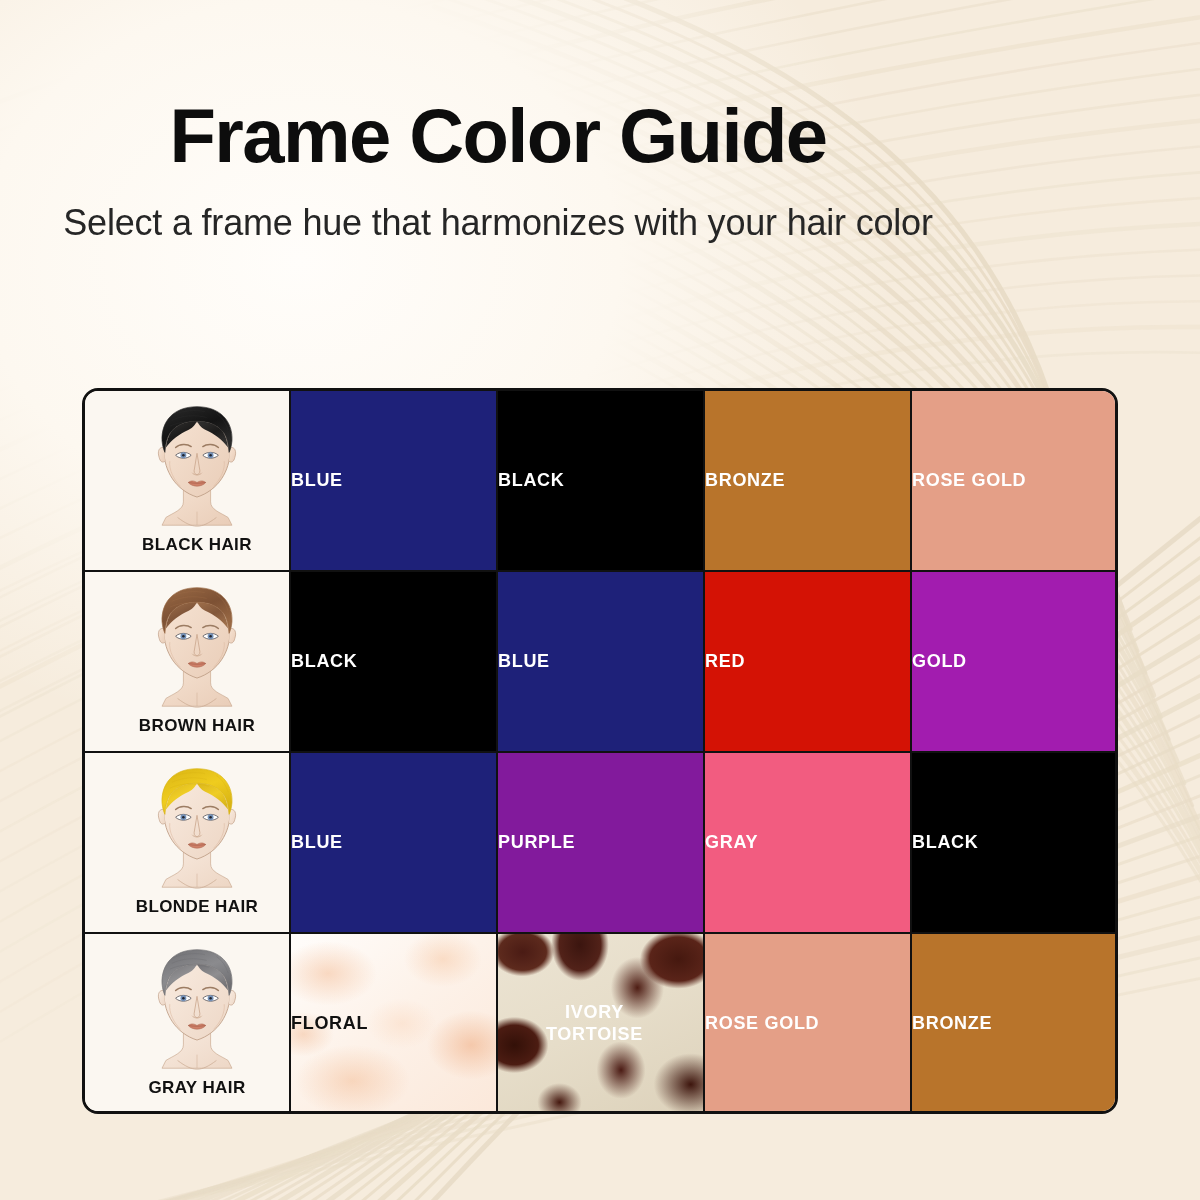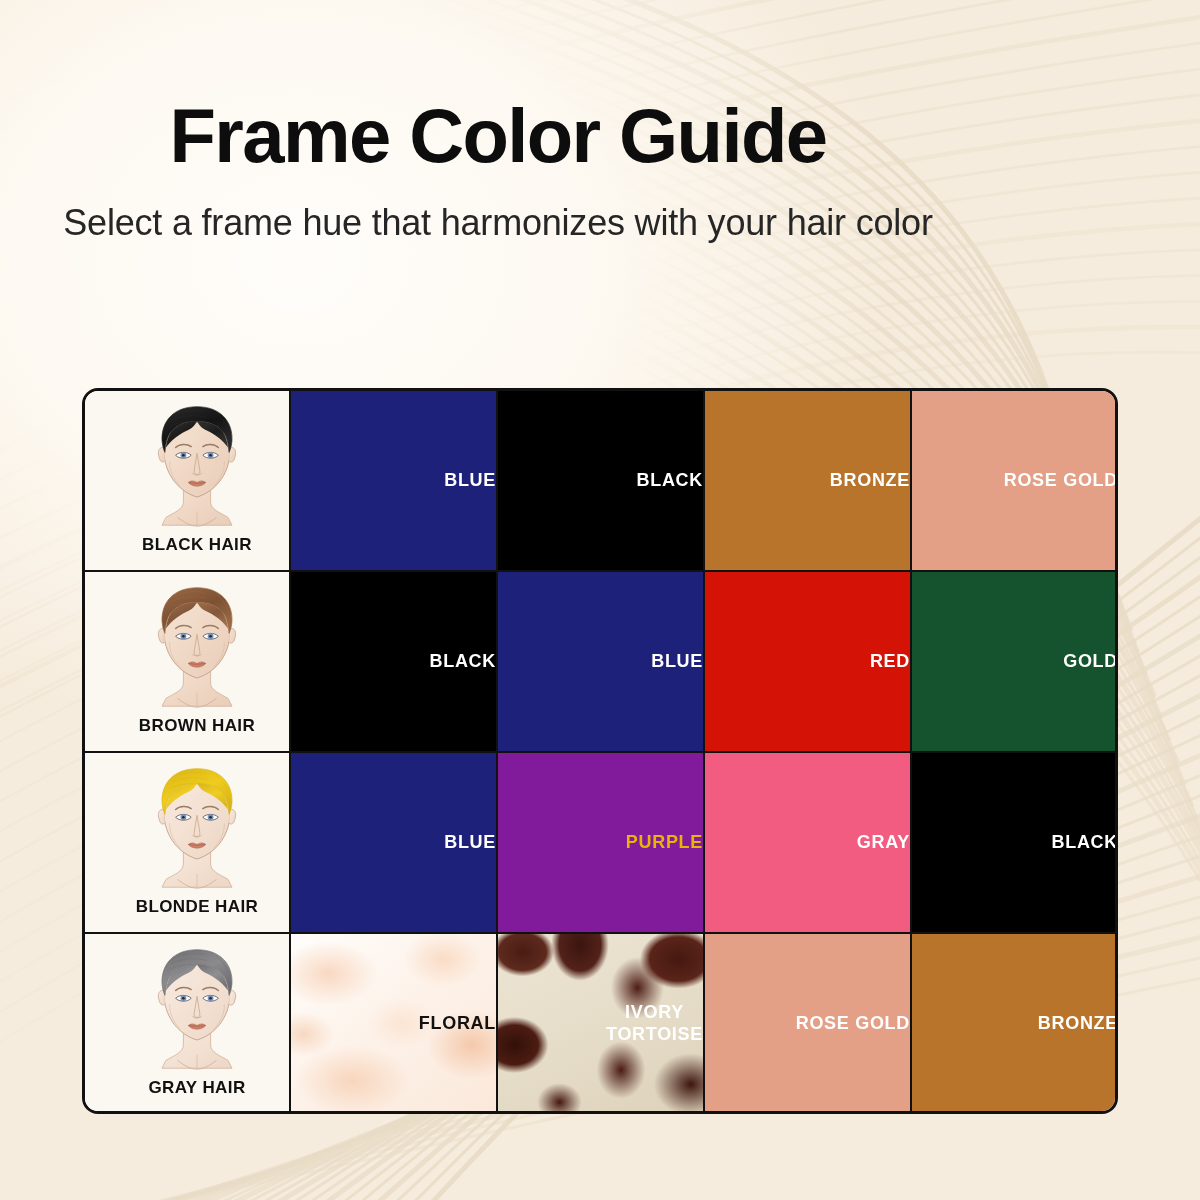--- a/index.html
+++ b/index.html
@@ -112,21 +112,21 @@
     text-align: center;
     margin-top: 2px;
   }
 
   
   .swatch {
     border-right: 2px solid #111111;
     border-bottom: 2px solid #111111;
     display: flex;
     align-items: center;
-    justify-content: flex-end;
+    justify-content: flex-start;
   }
   .swatch.col-last { border-right: none; }
 
   .swatch-label {
     position: relative;
     z-index: 2;
     font-size: 18px;
     font-weight: 700;
     letter-spacing: 0.7px;
     text-align: center;
@@ -465,21 +465,21 @@
     </div>
     <div class="cell swatch" style="background: rgb(0, 0, 0);">
       <div class="swatch-label" style="color: rgb(255, 255, 255);">BLACK</div>
     </div>
     <div class="cell swatch" style="background: rgb(30, 33, 121);">
       <div class="swatch-label" style="color: rgb(255, 255, 255);">BLUE</div>
     </div>
     <div class="cell swatch" style="background: rgb(212, 18, 5);">
       <div class="swatch-label" style="color: rgb(255, 255, 255);">RED</div>
     </div>
-    <div class="cell swatch col-last" style="background: #14532d;">
+    <div class="cell swatch col-last" style="background: #a21caf;">
       <div class="swatch-label" style="color: rgb(255, 255, 255);">GOLD</div>
     </div>
     <div class="cell face-cell">
 <svg class="face-art" viewBox="0 0 132 140">
   <defs>
     <linearGradient id="f2skin" x1="0" y1="0" x2="1" y2="1">
       <stop offset="0%" stop-color="#f9ebe0"></stop>
       <stop offset="100%" stop-color="#edd6c4"></stop>
     </linearGradient>
     <linearGradient id="f2hair" x1="0" y1="0" x2="0.6" y2="1">
@@ -530,21 +530,21 @@
 
   <path d="M38 66 C37 75 42 85 49 92" fill="none" stroke="#dcbaa2" stroke-width="0.6"></path>
   <path d="M94 66 C95 75 90 85 83 92" fill="none" stroke="#dcbaa2" stroke-width="0.6"></path>
 </svg>
       <div class="face-label">BLONDE HAIR</div>
     </div>
     <div class="cell swatch" style="background: rgb(30, 33, 121);">
       <div class="swatch-label" style="color: rgb(255, 255, 255);">BLUE</div>
     </div>
     <div class="cell swatch" style="background: rgb(130, 26, 156);">
-      <div class="swatch-label" style="color: #eab308; margin-left: 37px;">PURPLE</div>
+      <div class="swatch-label" style="color: #ffffff;">PURPLE</div>
     </div>
     <div class="cell swatch" style="background: rgb(242, 92, 128);">
       <div class="swatch-label" style="color: rgb(255, 255, 255);">GRAY</div>
     </div>
     <div class="cell swatch col-last" style="background: rgb(0, 0, 0);">
       <div class="swatch-label" style="color: rgb(255, 255, 255);">BLACK</div>
     </div>
     <div class="cell face-cell row-last">
 <svg class="face-art" viewBox="0 0 132 140">
   <defs>

